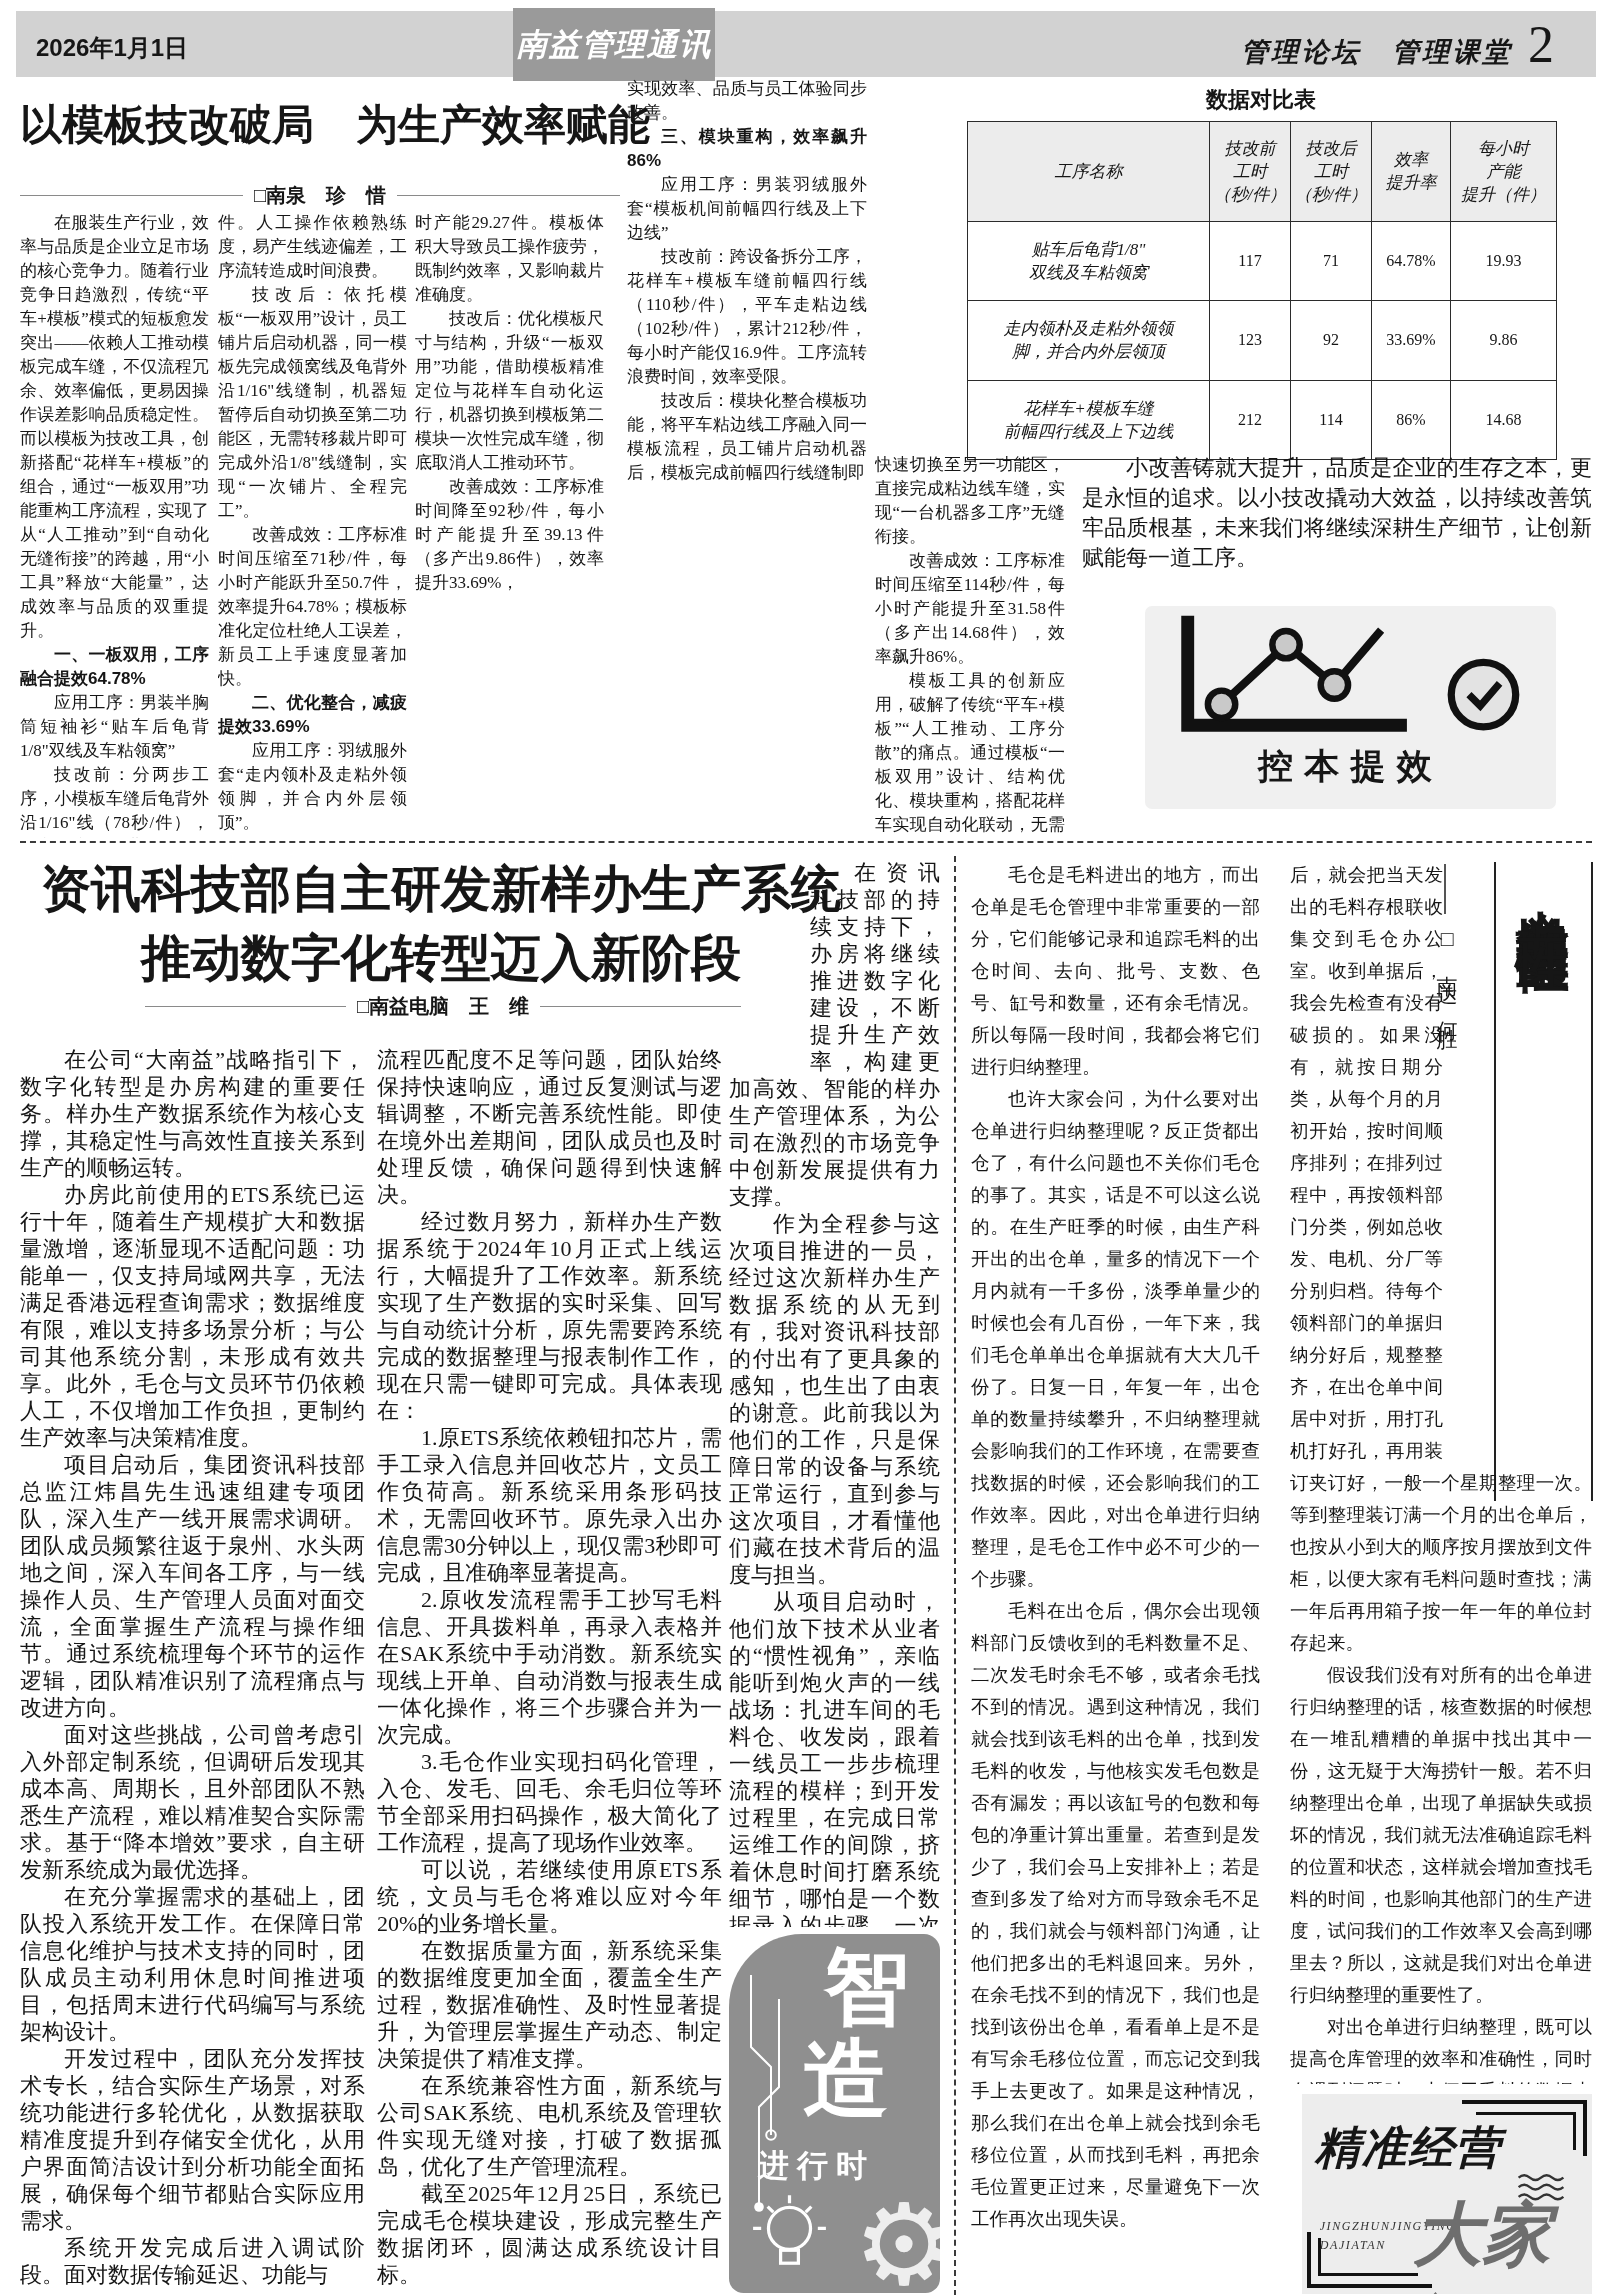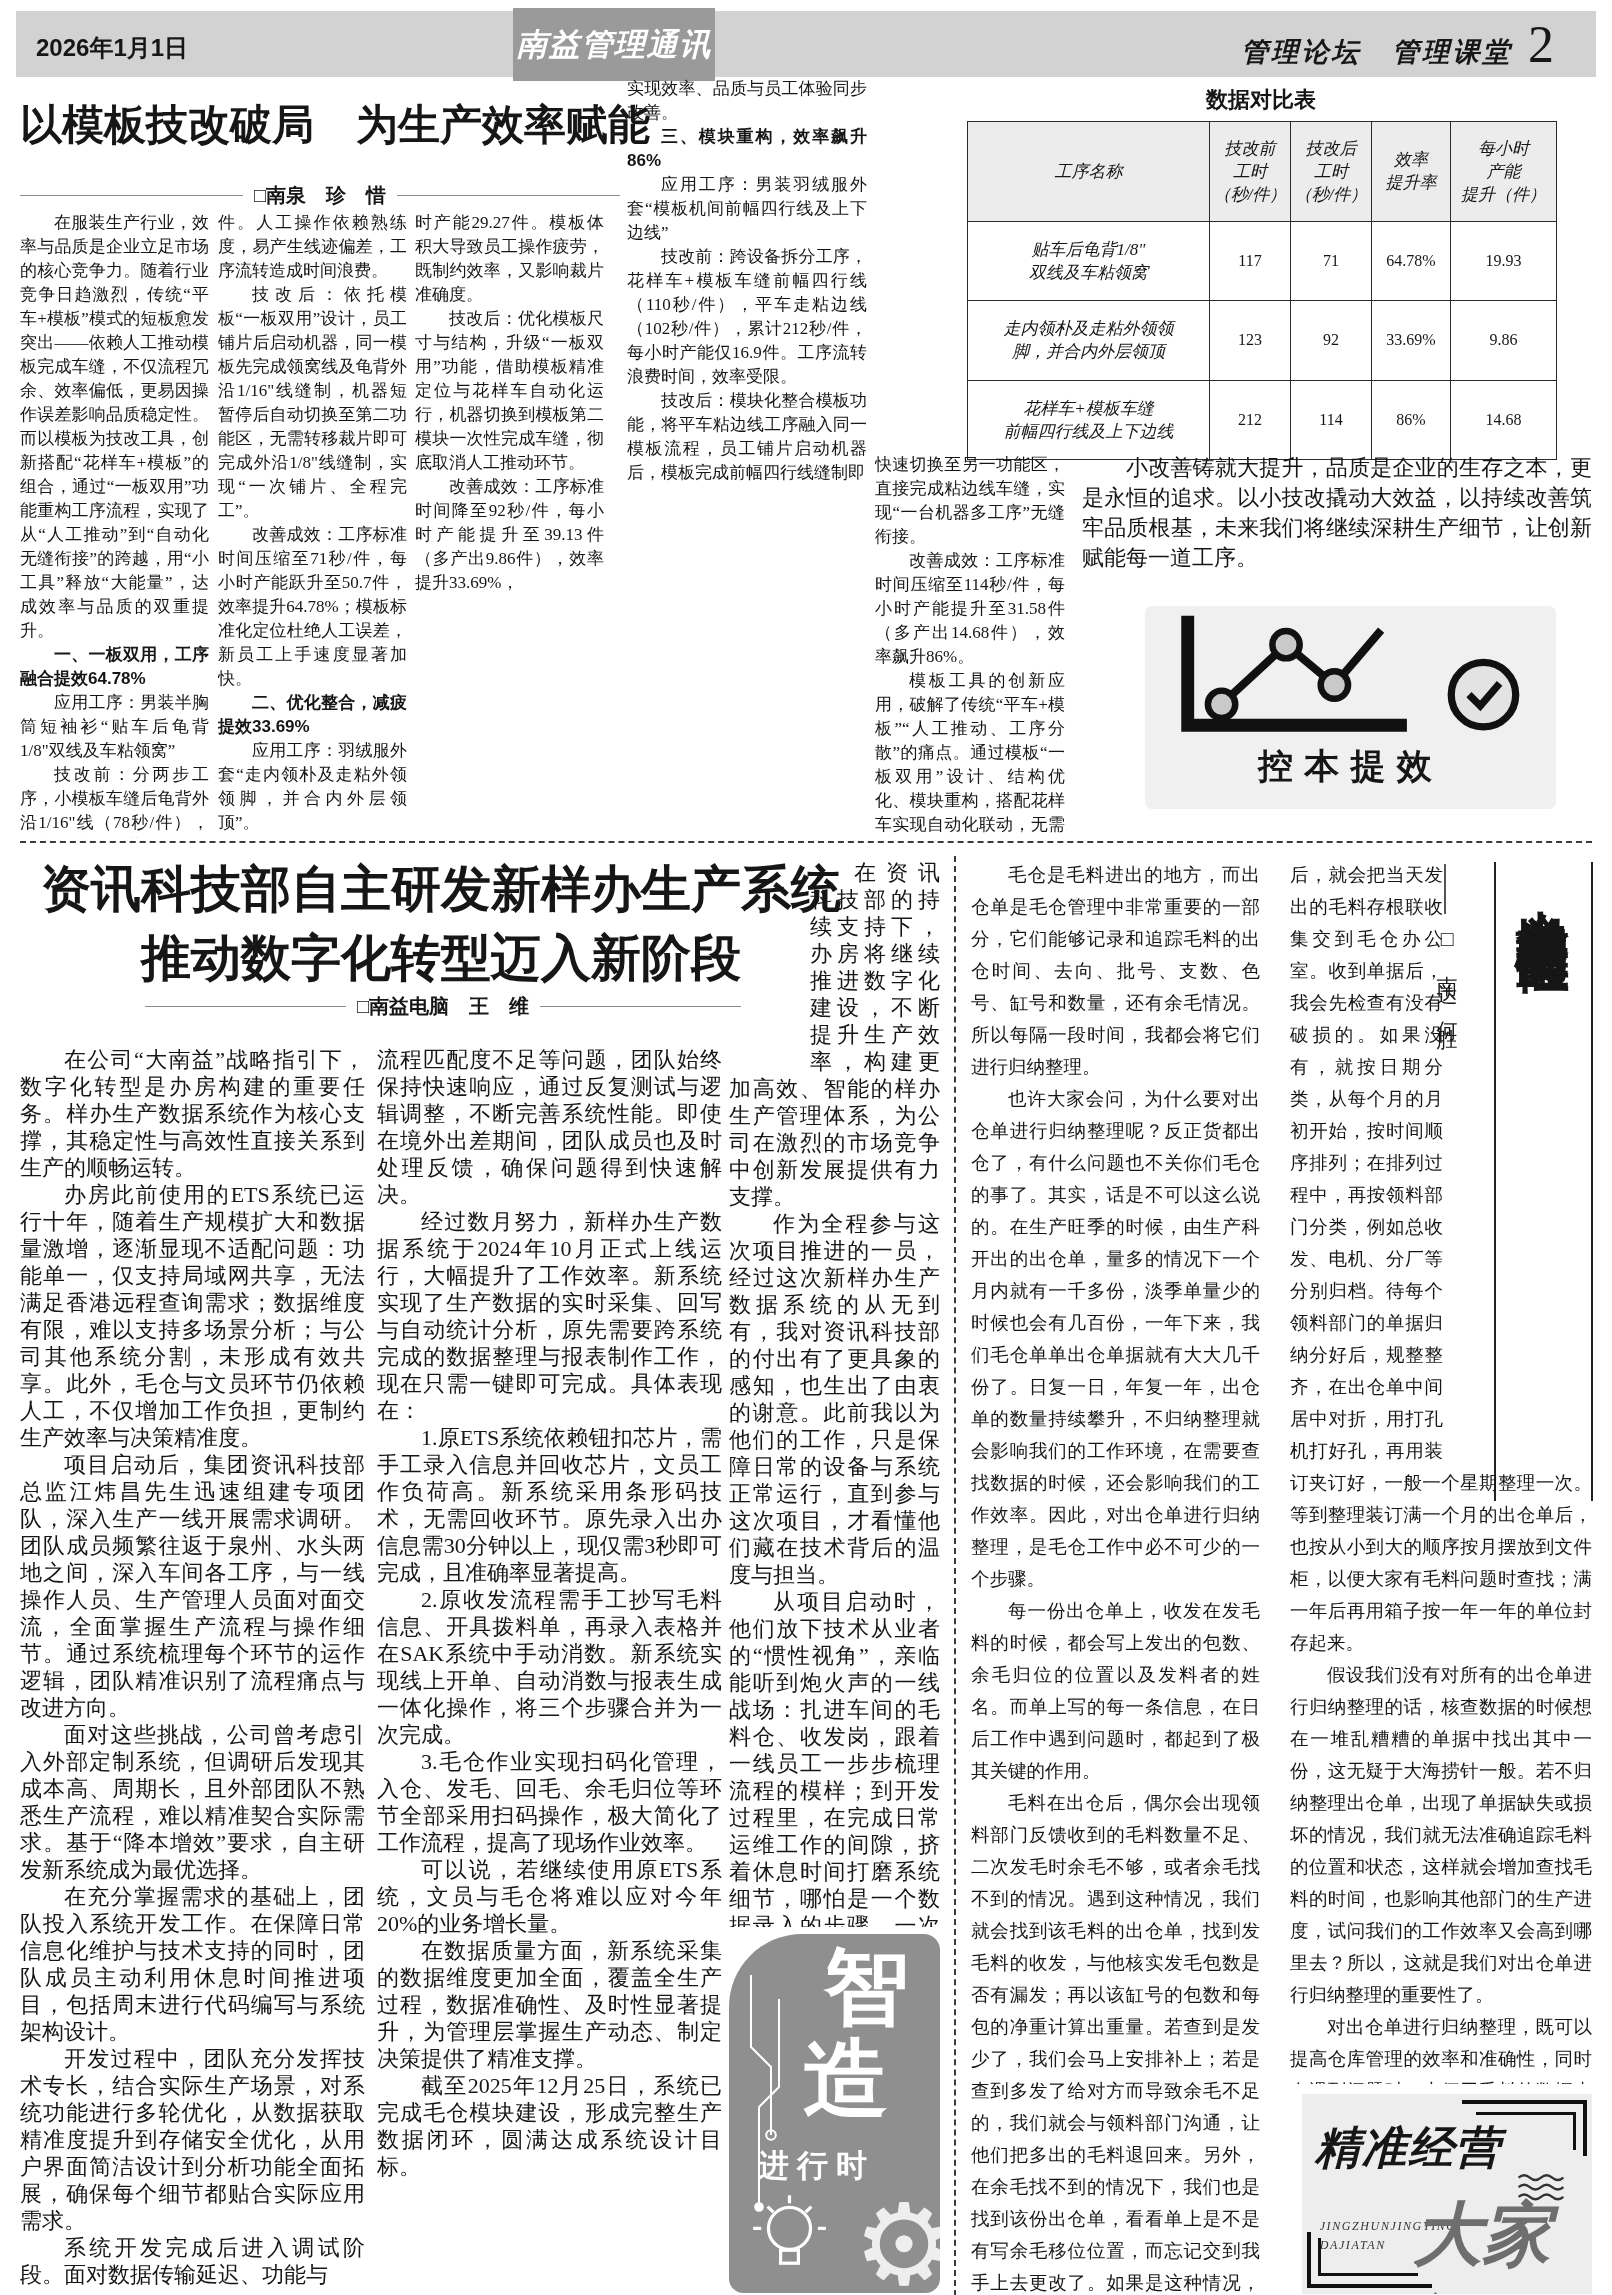--- a/index.html
+++ b/index.html
@@ -223,20 +223,21 @@
       <div class="para">系统开发完成后进入调试阶段。面对数据传输延迟、功能与</div>
     </div>
   <div class="abs coltext a2-col" style="left:377px;top:1046px;width:345px;height:1248px;">
       <div class="para noindent">流程匹配度不足等问题，团队始终保持快速响应，通过反复测试与逻辑调整，不断完善系统性能。即使在境外出差期间，团队成员也及时处理反馈，确保问题得到快速解决。</div>
       <div class="para">经过数月努力，新样办生产数据系统于2024年10月正式上线运行，大幅提升了工作效率。新系统实现了生产数据的实时采集、回写与自动统计分析，原先需要跨系统完成的数据整理与报表制作工作，现在只需一键即可完成。具体表现在：</div>
       <div class="para">1.原ETS系统依赖钮扣芯片，需手工录入信息并回收芯片，文员工作负荷高。新系统采用条形码技术，无需回收环节。原先录入出办信息需30分钟以上，现仅需3秒即可完成，且准确率显著提高。</div>
       <div class="para">2.原收发流程需手工抄写毛料信息、开具拨料单，再录入表格并在SAK系统中手动消数。新系统实现线上开单、自动消数与报表生成一体化操作，将三个步骤合并为一次完成。</div>
       <div class="para">3.毛仓作业实现扫码化管理，入仓、发毛、回毛、余毛归位等环节全部采用扫码操作，极大简化了工作流程，提高了现场作业效率。</div>
       <div class="para">可以说，若继续使用原ETS系统，文员与毛仓将难以应对今年20%的业务增长量。</div>
       <div class="para">在数据质量方面，新系统采集的数据维度更加全面，覆盖全生产过程，数据准确性、及时性显著提升，为管理层掌握生产动态、制定决策提供了精准支撑。</div>
+      <div class="para">在系统兼容性方面，新系统与公司SAK系统、电机系统及管理软件实现无缝对接，打破了数据孤岛，优化了生产管理流程。</div>
       <div class="para">截至2025年12月25日，系统已完成毛仓模块建设，形成完整生产数据闭环，圆满达成系统设计目标。</div>
     </div>
   <div class="abs coltext a2-col" style="left:729px;top:859px;width:211px;height:1068px;">
     <div id="a2c3-spacer"></div>
     <div>
         <div class="para">在资讯科技部的持续支持下，办房将继续推进数字化建设，不断提升生产效率，构建更加高效、智能的样办生产管理体系，为公司在激烈的市场竞争中创新发展提供有力支撑。</div>
         <div class="para">作为全程参与这次项目推进的一员，经过这次新样办生产数据系统的从无到有，我对资讯科技部的付出有了更具象的感知，也生出了由衷的谢意。此前我以为他们的工作，只是保障日常的设备与系统正常运行，直到参与这次项目，才看懂他们藏在技术背后的温度与担当。</div>
         <div class="para">从项目启动时，他们放下技术从业者的“惯性视角”，亲临能听到炮火声的一线战场：扎进车间的毛料仓、收发岗，跟着一线员工一步步梳理流程的模样；到开发过程里，在完成日常运维工作的间隙，挤着休息时间打磨系统细节，哪怕是一个数据录入的步骤、一次扫码的灵敏度都反复的认真调整（借用江炜昌先生言：感同身受员工对系统的使用）；再到系统上线后，不管是现场的调试，还是远程的问题反馈，永远第一时间响应的靠谱，都让我们明白，他们做的从来不是冰冷的代码，而是贴合集团业务、帮一线解决实际问题的技术生产力。</div>
       </div>
   </div>
@@ -259,21 +260,20 @@
     <div class="abs" style="right:-14.5px;bottom:-17.7px;font-size:113px;color:rgba(255,255,255,0.85);font-family:'DejaVu Sans',sans-serif;">⚙</div>
   </div>
 
   <div class="abs" id="a3-byline-rule"></div>
   <div class="abs" id="a3-byline">□南达　何胜</div>
   <div class="abs" id="a3-title">出仓单归纳整理的重要性</div>
 
   <div class="abs coltext a3-col" style="left:971px;top:859px;width:289px;height:1435px;">
       <div class="para">毛仓是毛料进出的地方，而出仓单是毛仓管理中非常重要的一部分，它们能够记录和追踪毛料的出仓时间、去向、批号、支数、色号、缸号和数量，还有余毛情况。所以每隔一段时间，我都会将它们进行归纳整理。</div>
       <div class="para">也许大家会问，为什么要对出仓单进行归纳整理呢？反正货都出仓了，有什么问题也不关你们毛仓的事了。其实，话是不可以这么说的。在生产旺季的时候，由生产科开出的出仓单，量多的情况下一个月内就有一千多份，淡季单量少的时候也会有几百份，一年下来，我们毛仓单单出仓单据就有大大几千份了。日复一日，年复一年，出仓单的数量持续攀升，不归纳整理就会影响我们的工作环境，在需要查找数据的时候，还会影响我们的工作效率。因此，对出仓单进行归纳整理，是毛仓工作中必不可少的一个步骤。</div>
-      <div class="para">每一份出仓单上，收发在发毛料的时候，都会写上发出的包数、余毛归位的位置以及发料者的姓名。而单上写的每一条信息，在日后工作中遇到问题时，都起到了极其关键的作用。</div>
       <div class="para">毛料在出仓后，偶尔会出现领料部门反馈收到的毛料数量不足、二次发毛时余毛不够，或者余毛找不到的情况。遇到这种情况，我们就会找到该毛料的出仓单，找到发毛料的收发，与他核实发毛包数是否有漏发；再以该缸号的包数和每包的净重计算出重量。若查到是发少了，我们会马上安排补上；若是查到多发了给对方而导致余毛不足的，我们就会与领料部门沟通，让他们把多出的毛料退回来。另外，在余毛找不到的情况下，我们也是找到该份出仓单，看看单上是不是有写余毛移位位置，而忘记交到我手上去更改了。如果是这种情况，那么我们在出仓单上就会找到余毛移位位置，从而找到毛料，再把余毛位置更正过来，尽量避免下一次工作再次出现失误。</div>
     </div>
   <div class="abs coltext a3-col" style="left:1290px;top:859px;width:302px;height:1225px;">
     <div id="a3colB-spacer"></div>
     <div>
         <div class="para noindent">后，就会把当天发出的毛料存根联收集交到毛仓办公室。收到单据后，我会先检查有没有破损的。如果没有，就按日期分类，从每个月的月初开始，按时间顺序排列；在排列过程中，再按领料部门分类，例如总收发、电机、分厂等分别归档。待每个领料部门的单据归纳分好后，规整整齐，在出仓单中间居中对折，用打孔机打好孔，再用装订夹订好，一般一个星期整理一次。等到整理装订满一个月的出仓单后，也按从小到大的顺序按月摆放到文件柜，以便大家有毛料问题时查找；满一年后再用箱子按一年一年的单位封存起来。</div>
         <div class="para">假设我们没有对所有的出仓单进行归纳整理的话，核查数据的时候想在一堆乱糟糟的单据中找出其中一份，这无疑于大海捞针一般。若不归纳整理出仓单，出现了单据缺失或损坏的情况，我们就无法准确追踪毛料的位置和状态，这样就会增加查找毛料的时间，也影响其他部门的生产进度，试问我们的工作效率又会高到哪里去？所以，这就是我们对出仓单进行归纳整理的重要性了。</div>
         <div class="para">对出仓单进行归纳整理，既可以提高仓库管理的效率和准确性，同时在遇到问题时，也便于毛料的数据查询。定期对出仓单进行归纳整理，是保持工作环境整洁的关键。及时整理，可以为大家营造整洁、高效的工作环境，大家才能愉快地工作，开心地生活！</div>
       </div>
   </div>

